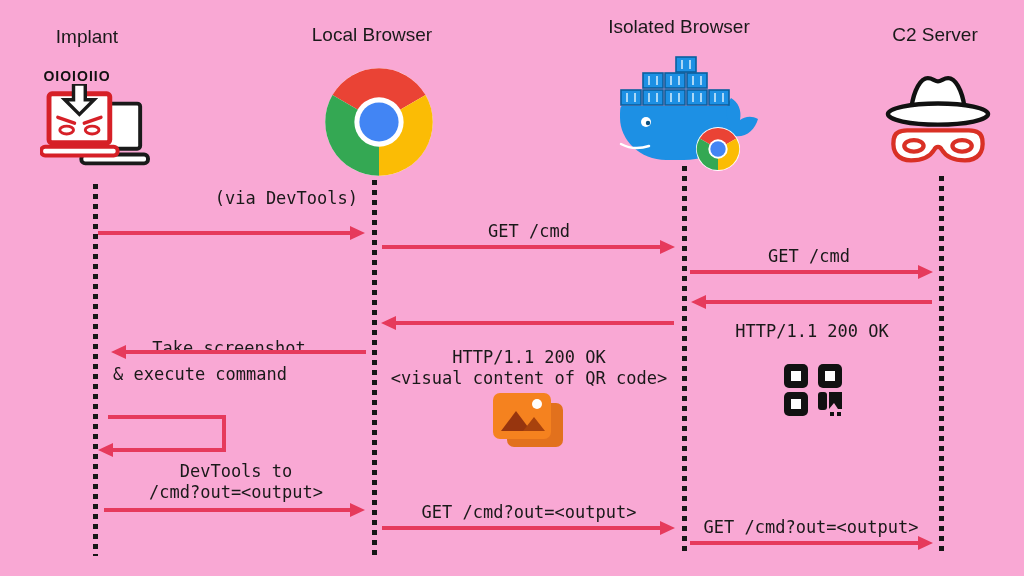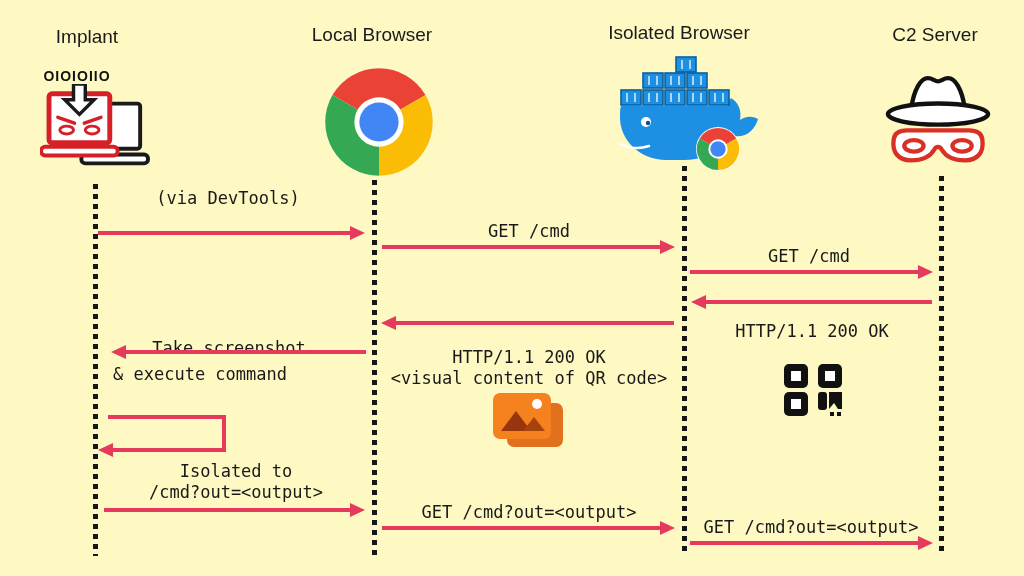--- a/index.html
+++ b/index.html
@@ -1,17 +1,17 @@
 <!DOCTYPE html>
 <html><head>
 <meta charset="utf-8">
 <style>
   html,body { margin:0; padding:0; background:#ffffff; }
   .canvas {
-    position:relative; width:1024px; height:576px; background:#fef9c3;
+    position:relative; width:1024px; height:576px; background:#f9a8d4;
     overflow:hidden; font-family:"Liberation Sans", sans-serif; color:#191919;
   }
   .actor-label {
     position:absolute; text-align:center; font-size:19px; color:#1a1a1a;
     font-family:"Liberation Sans", sans-serif; white-space:nowrap;
   }
   .binary-text {
     position:absolute; text-align:center; font-weight:bold; font-size:14px;
     letter-spacing:1px; color:#111; font-family:"Liberation Sans", sans-serif;
   }
@@ -37,21 +37,21 @@
   .icon-box { position:absolute; }
   svg { display:block; }
 </style>
 </head>
 <body>
 
 <div class="canvas">
 
   <div class="actor-label" style="left:27px; top:26px; width:120px;">Implant</div>
   <div class="actor-label" style="left:292px; top:24px; width:160px;">Local Browser</div>
-  <div class="actor-label" style="left:599px; top:22px; width:160px;">Isolated Browser</div>
+  <div class="actor-label" style="left:599px; top:16px; width:160px;">Isolated Browser</div>
   <div class="actor-label" style="left:865px; top:24px; width:140px;">C2 Server</div>
 
   <div class="binary-text" style="left:27px; top:68px; width:100px;">OIOIOIIO</div>
   <div class="icon-box" style="left:40px; top:84px;">
     <svg width="118" height="98" viewBox="0 0 120 100">
 
       <rect x="50" y="20" width="52" height="46" rx="3" fill="#fff" stroke="#1a1a1a" stroke-width="4"></rect>
       <rect x="42" y="72" width="68" height="9" rx="4" fill="#fff" stroke="#1a1a1a" stroke-width="4"></rect>
 
       <rect x="9" y="10" width="62" height="50" rx="3" fill="#fff" stroke="#d62027" stroke-width="5"></rect>
@@ -129,21 +129,21 @@
       <ellipse cx="33" cy="85" rx="10" ry="6" fill="#fff" stroke="#d93025" stroke-width="4.5"></ellipse>
       <ellipse cx="83" cy="85" rx="10" ry="6" fill="#fff" stroke="#d93025" stroke-width="4.5"></ellipse>
     </svg>
   </div>
 
   <div class="lifeline" style="left:93px;  top:184px; height:372px;"></div>
   <div class="lifeline" style="left:372px; top:180px; height:376px;"></div>
   <div class="lifeline" style="left:682px; top:166px; height:390px;"></div>
   <div class="lifeline" style="left:939px; top:176px; height:380px;"></div>
 
-  <div class="mlabel" style="left:98px; top:188px; width:260px;">
+  <div class="mlabel" style="left:98px; top:188px; width:260px;text-align:right;">
     <div>(via DevTools)</div>
   </div>
   <div class="arrow right" style="left:98px; top:231px; width:252px;"></div>
 
   <div class="mlabel" style="left:398px; top:221px; width:262px;">GET /cmd</div>
   <div class="arrow right" style="left:382px; top:245px; width:278px;"></div>
 
   <div class="mlabel" style="left:684px; top:246px; width:250px;">GET /cmd</div>
   <div class="arrow right" style="left:690px; top:270px; width:228px;"></div>
 
@@ -187,21 +187,21 @@
   <div class="mlabel" style="left:80px; top:364px; width:240px;">
     <div>&amp; execute command</div>
   </div>
   <div>
     <div class="loop-seg" style="left:108px; top:415px; width:118px; height:4px;"></div>
     <div class="loop-seg" style="left:222px; top:415px; width:4px;  height:37px;"></div>
     <div class="arrow left loop-seg" style="left:113px; top:448px; width:113px;"></div>
   </div>
 
   <div class="mlabel" style="left:105px; top:461px; width:262px;">
-    <div>Isolated to</div>
+    <div>DevTools to</div>
     <div>/cmd?out=&lt;output&gt;</div>
   </div>
   <div class="arrow right" style="left:104px; top:508px; width:246px;"></div>
 
   <div class="mlabel" style="left:398px; top:502px; width:262px;">GET /cmd?out=&lt;output&gt;</div>
   <div class="arrow right" style="left:382px; top:526px; width:278px;"></div>
 
   <div class="mlabel" style="left:684px; top:517px; width:254px;">GET /cmd?out=&lt;output&gt;</div>
   <div class="arrow right" style="left:690px; top:541px; width:228px;"></div>
 

